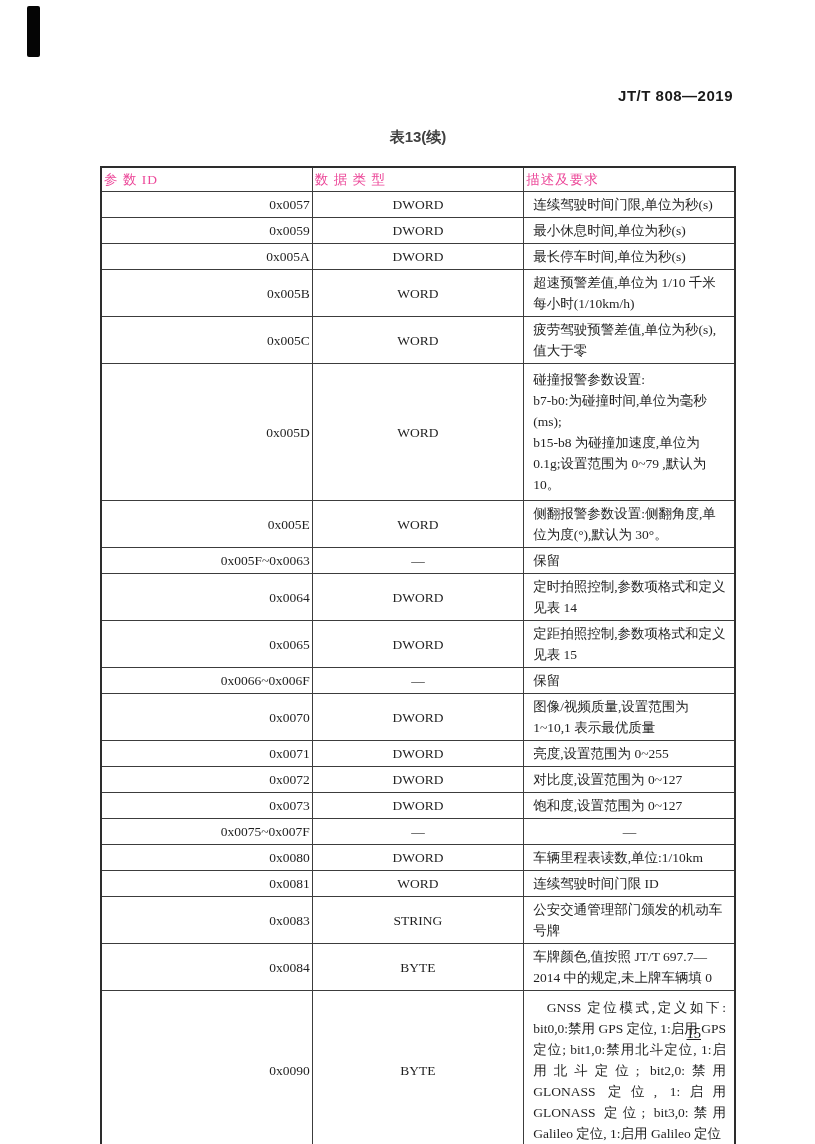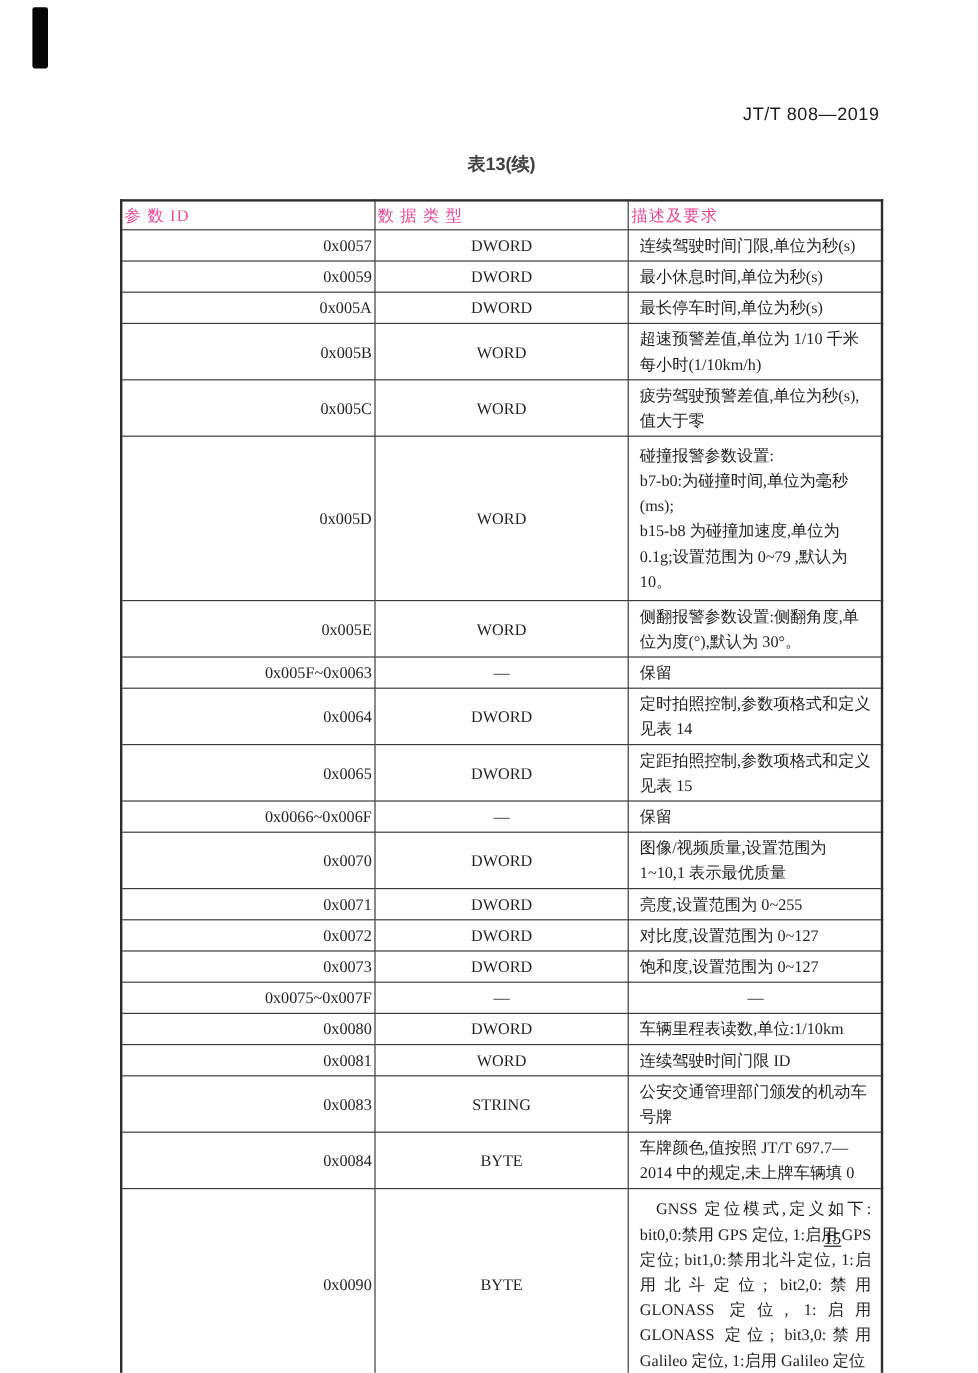--- a/index.html
+++ b/index.html
@@ -9,21 +9,21 @@
     font-family:"Liberation Serif","DejaVu Serif",serif;
     color:#1f1f1f;
     overflow:hidden;
   }
   .scan-mark{
     position:absolute;left:27px;top:6px;width:13px;height:51px;
     background:#050505;border-radius:2px;
   }
   .doc-code{
     position:absolute;top:87px;right:82px;
-    font-size:15px;font-weight:400;letter-spacing:0.5px;
+    font-size:15px;font-weight:700;letter-spacing:0.5px;
     font-family:"Liberation Sans","DejaVu Sans",sans-serif;
     color:#1a1a1a;
     margin-left:16px;
   }
   .caption{
     position:absolute;top:128px;left:100px;width:636px;
     text-align:center;
     font-family:"Liberation Sans","DejaVu Sans",sans-serif;
     font-weight:700;font-size:15px;color:#404040;
   }

